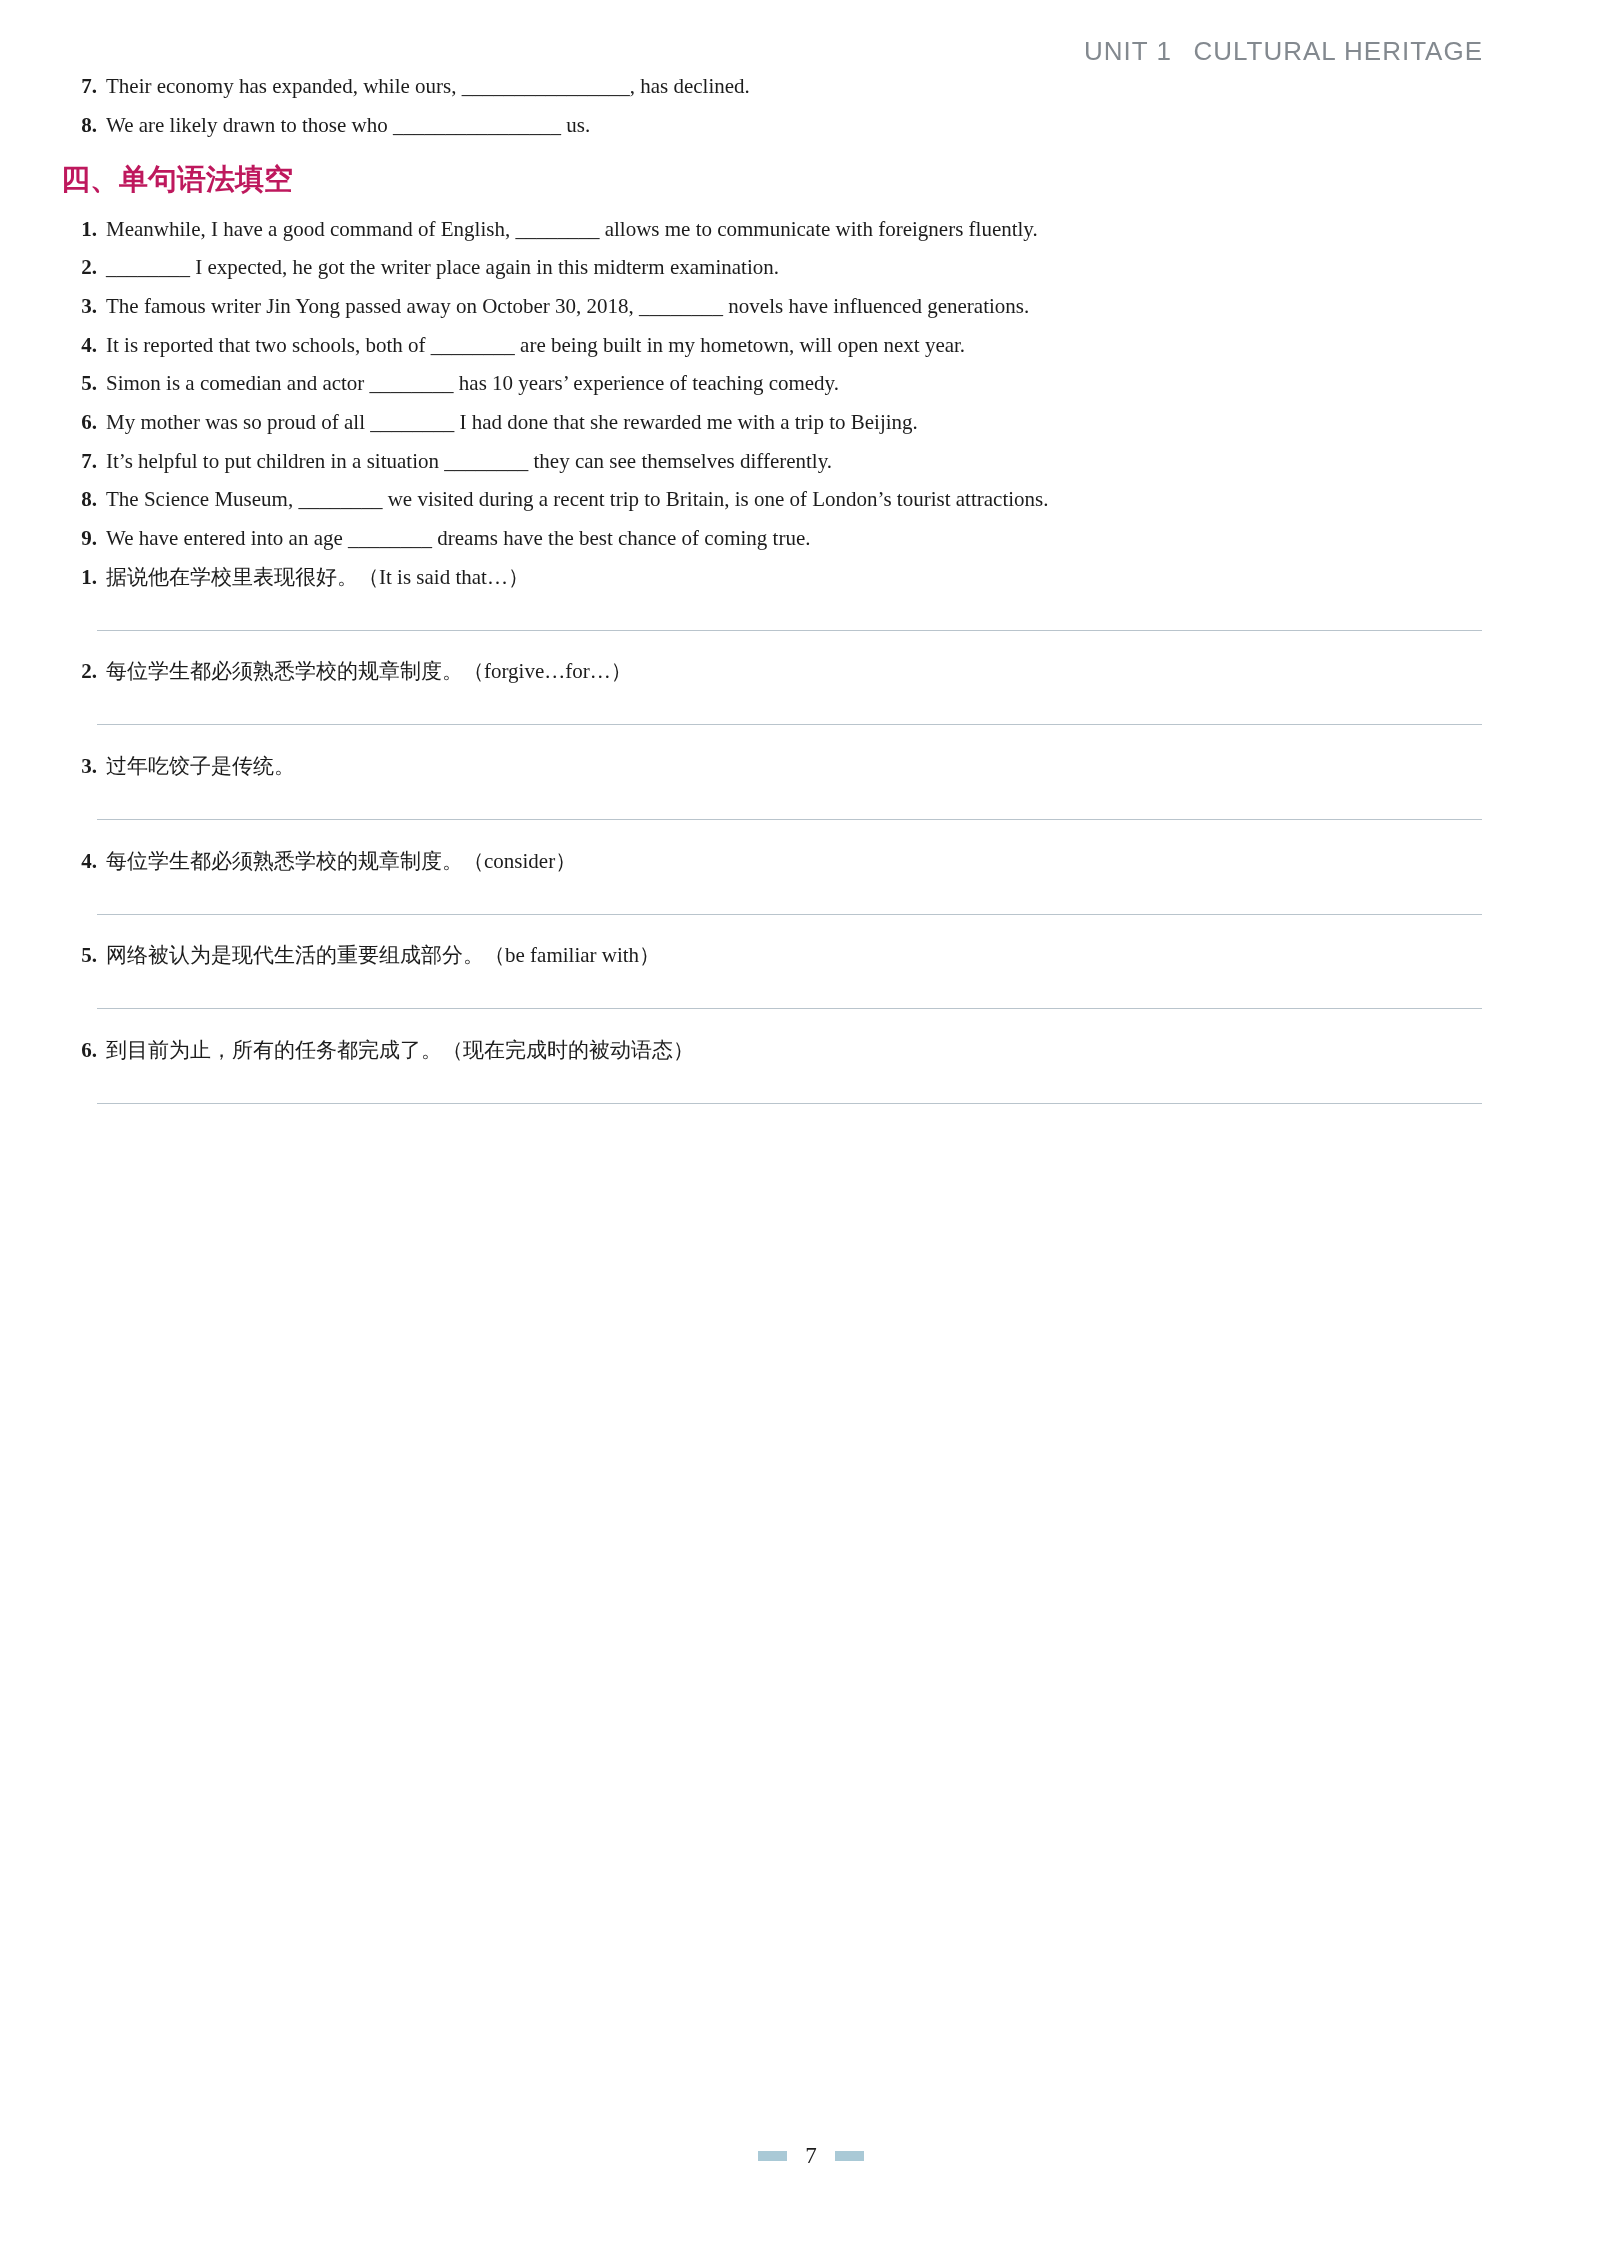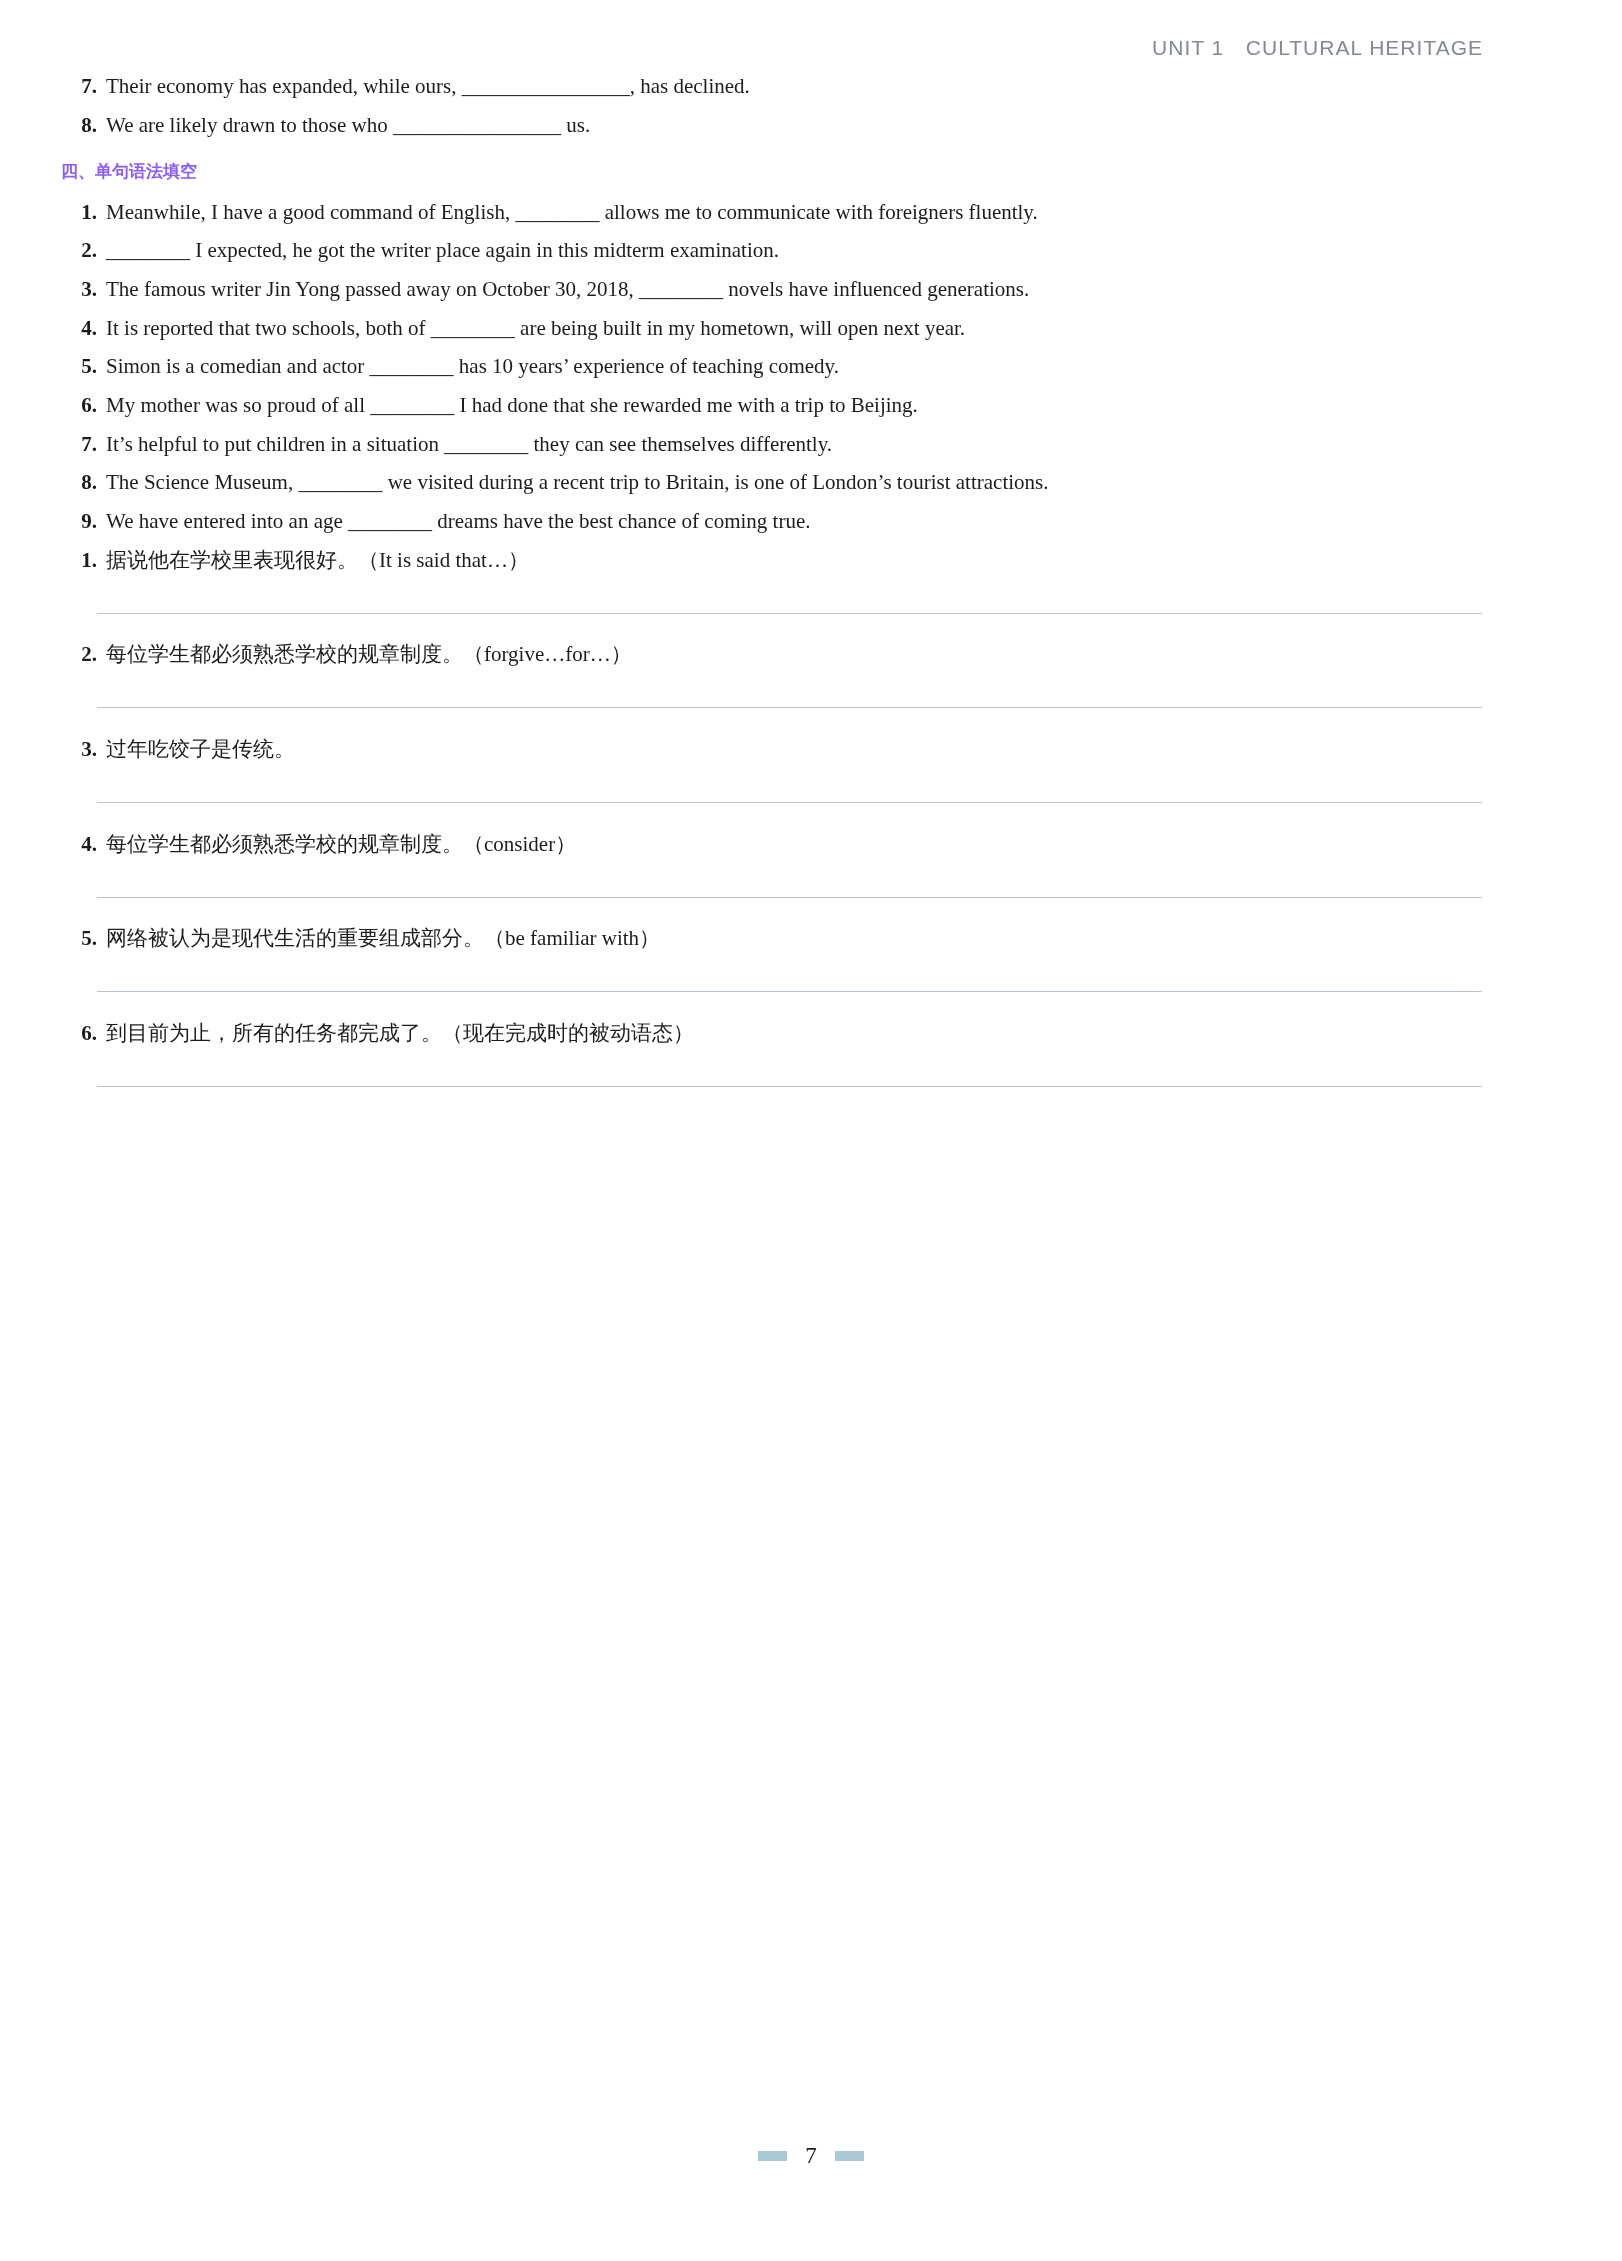--- a/index.html
+++ b/index.html
@@ -13,21 +13,21 @@
     font-family: "Liberation Serif", "DejaVu Serif", serif;
     color: #1c1c1c;
     font-size: 21px;
     overflow: hidden;
   }
   .running-head {
     position: absolute;
     top: 36px;
     right: 139px;
     font-family: "Liberation Sans", "DejaVu Sans", sans-serif;
-    font-size: 21px;
+    font-size: 26px;
     color: #83898f;
     letter-spacing: 1px;
     display: flex;
     gap: 21.6px;
     align-items: baseline;
   }
   .content {
     position: absolute;
     top: 71px;
     left: 61px;
@@ -46,22 +46,22 @@
     white-space: nowrap;
   }
   .item-body {
     flex: 1;
     text-align: justify;
     line-height: 1.48;
   }
   .section-heading {
     font-family: Liberation Serif, serif;
     font-weight: bold;
-    font-size: 17px;
-    color: #8b5cf6;
+    font-size: 29px;
+    color: #be185d;
     margin: 19px 0 14px 0;
   }
   .s5-item { margin-bottom: 9px; }
   .answer-line {
     height: 0;
     border-bottom: 1.3px solid #b9c4cc;
     margin: 37px 1.3px 25.5px 36px;
   }
   .footer {
     position: absolute;

